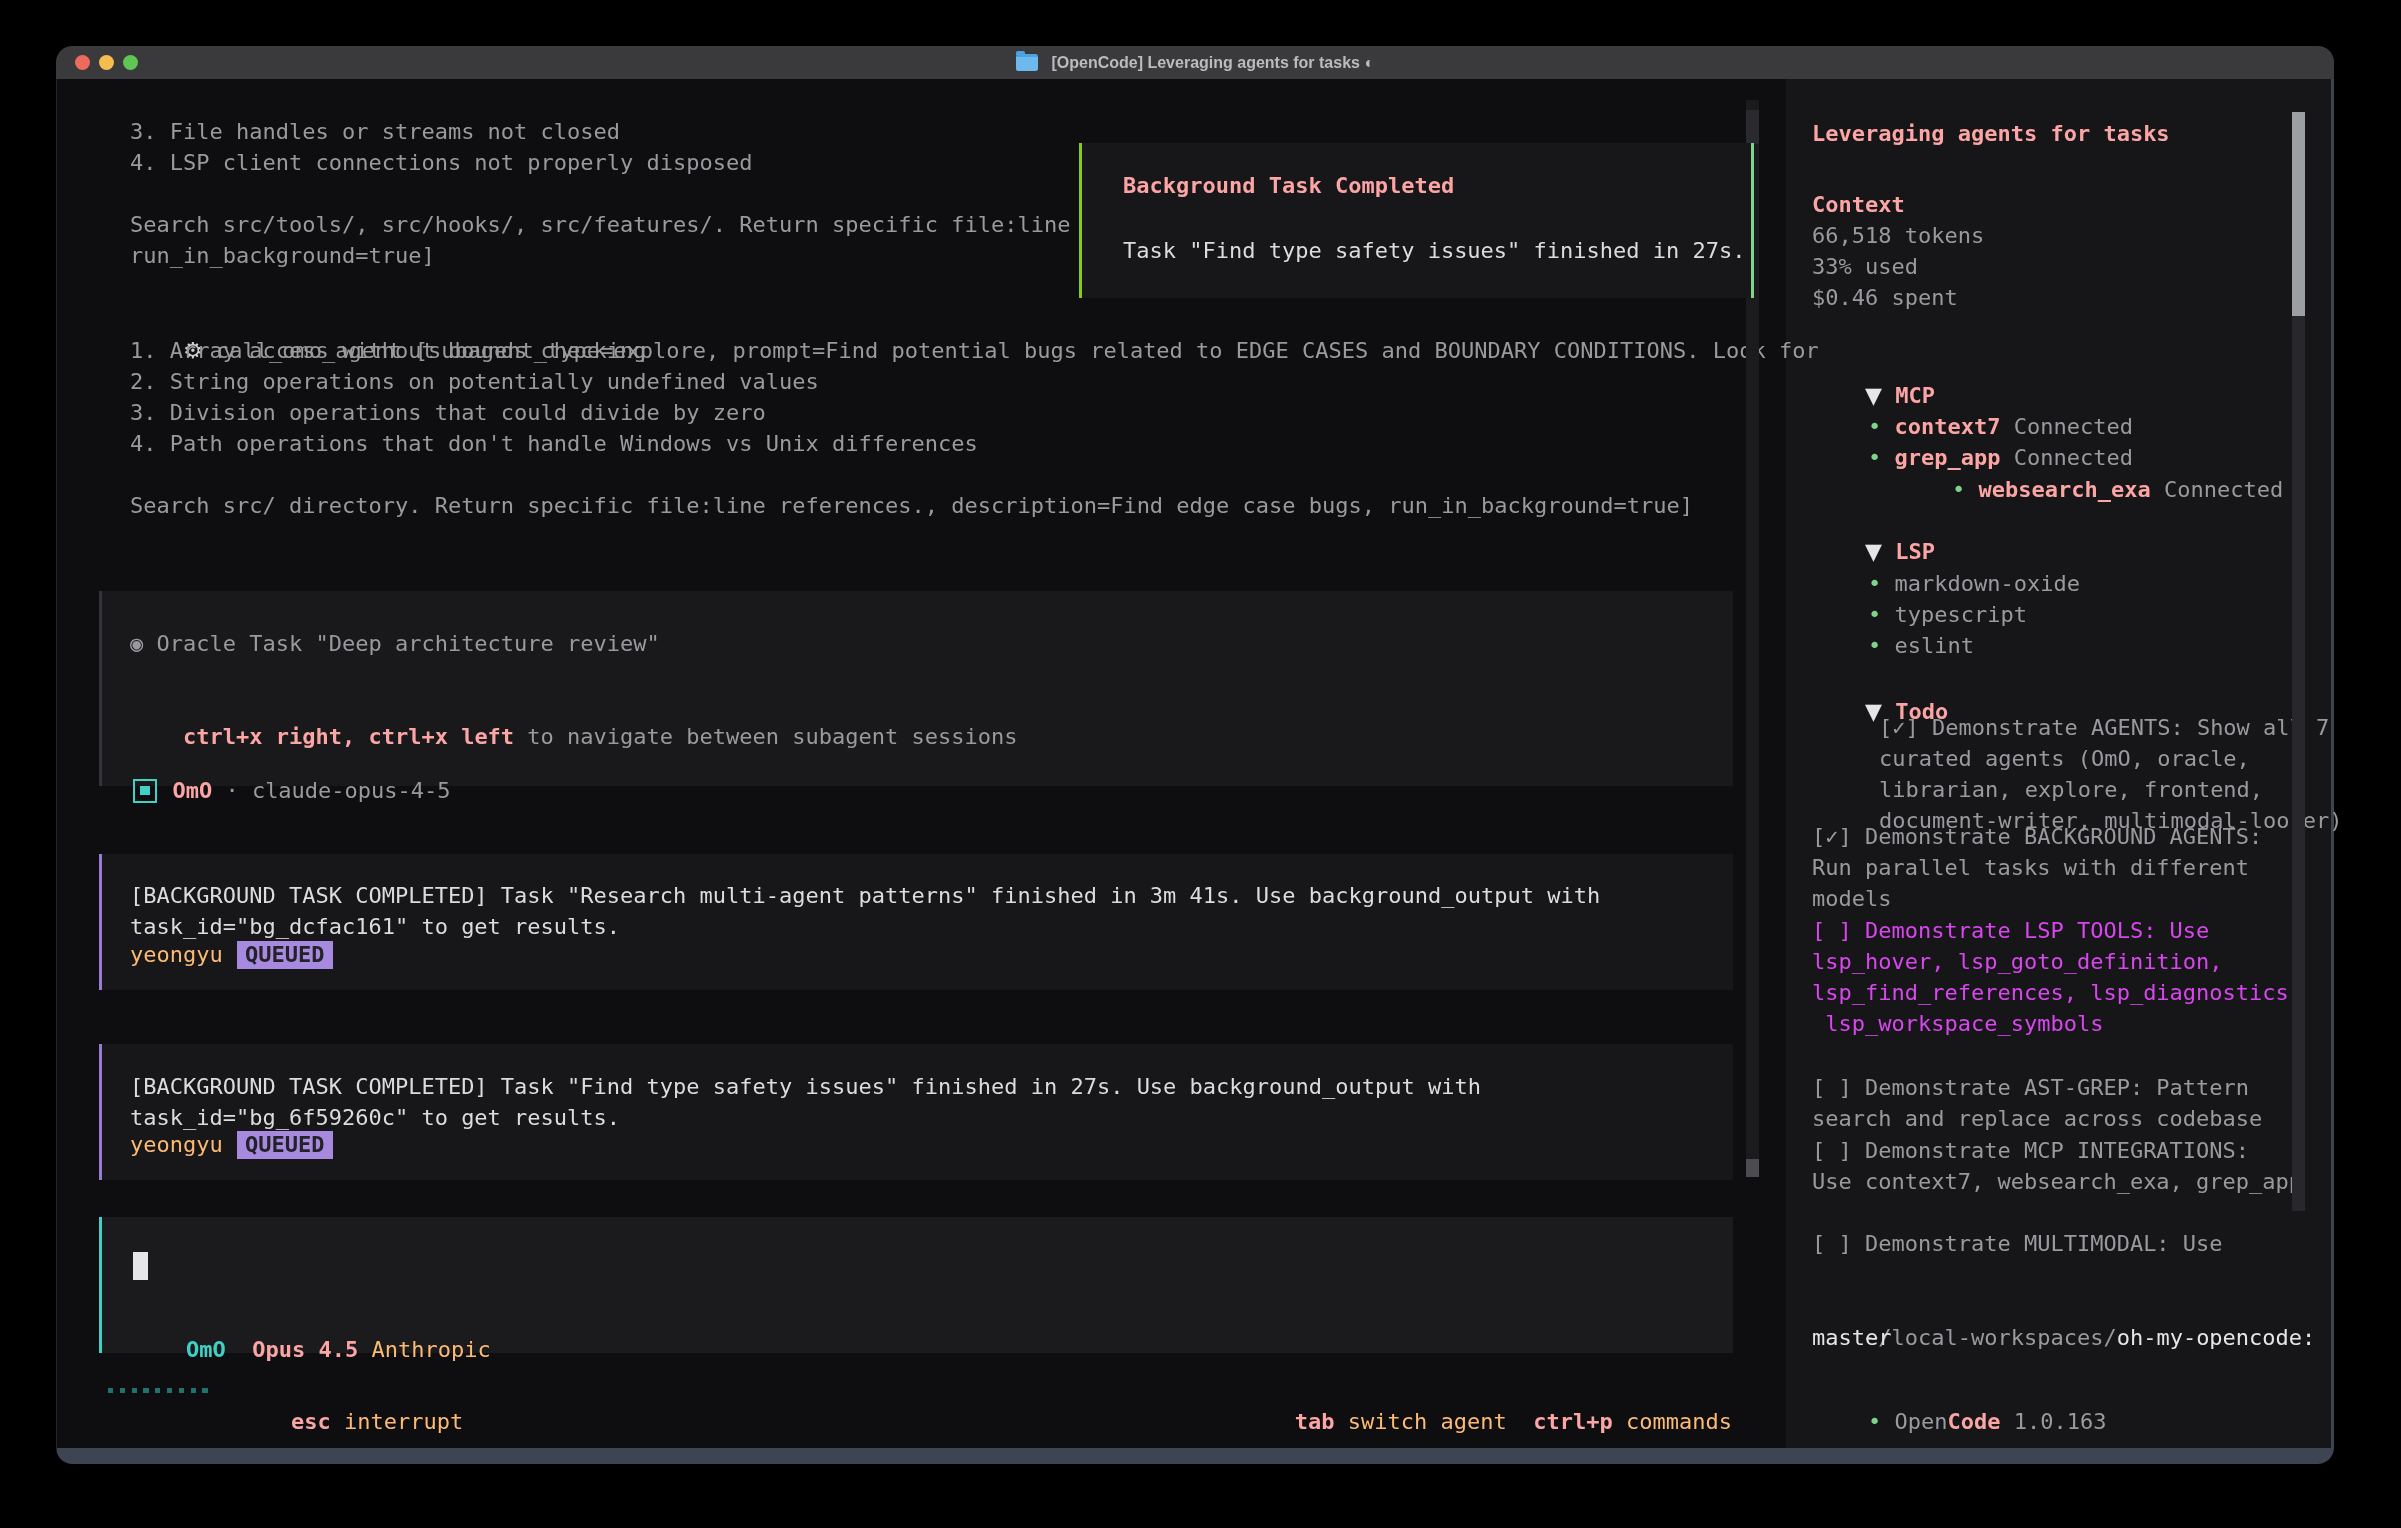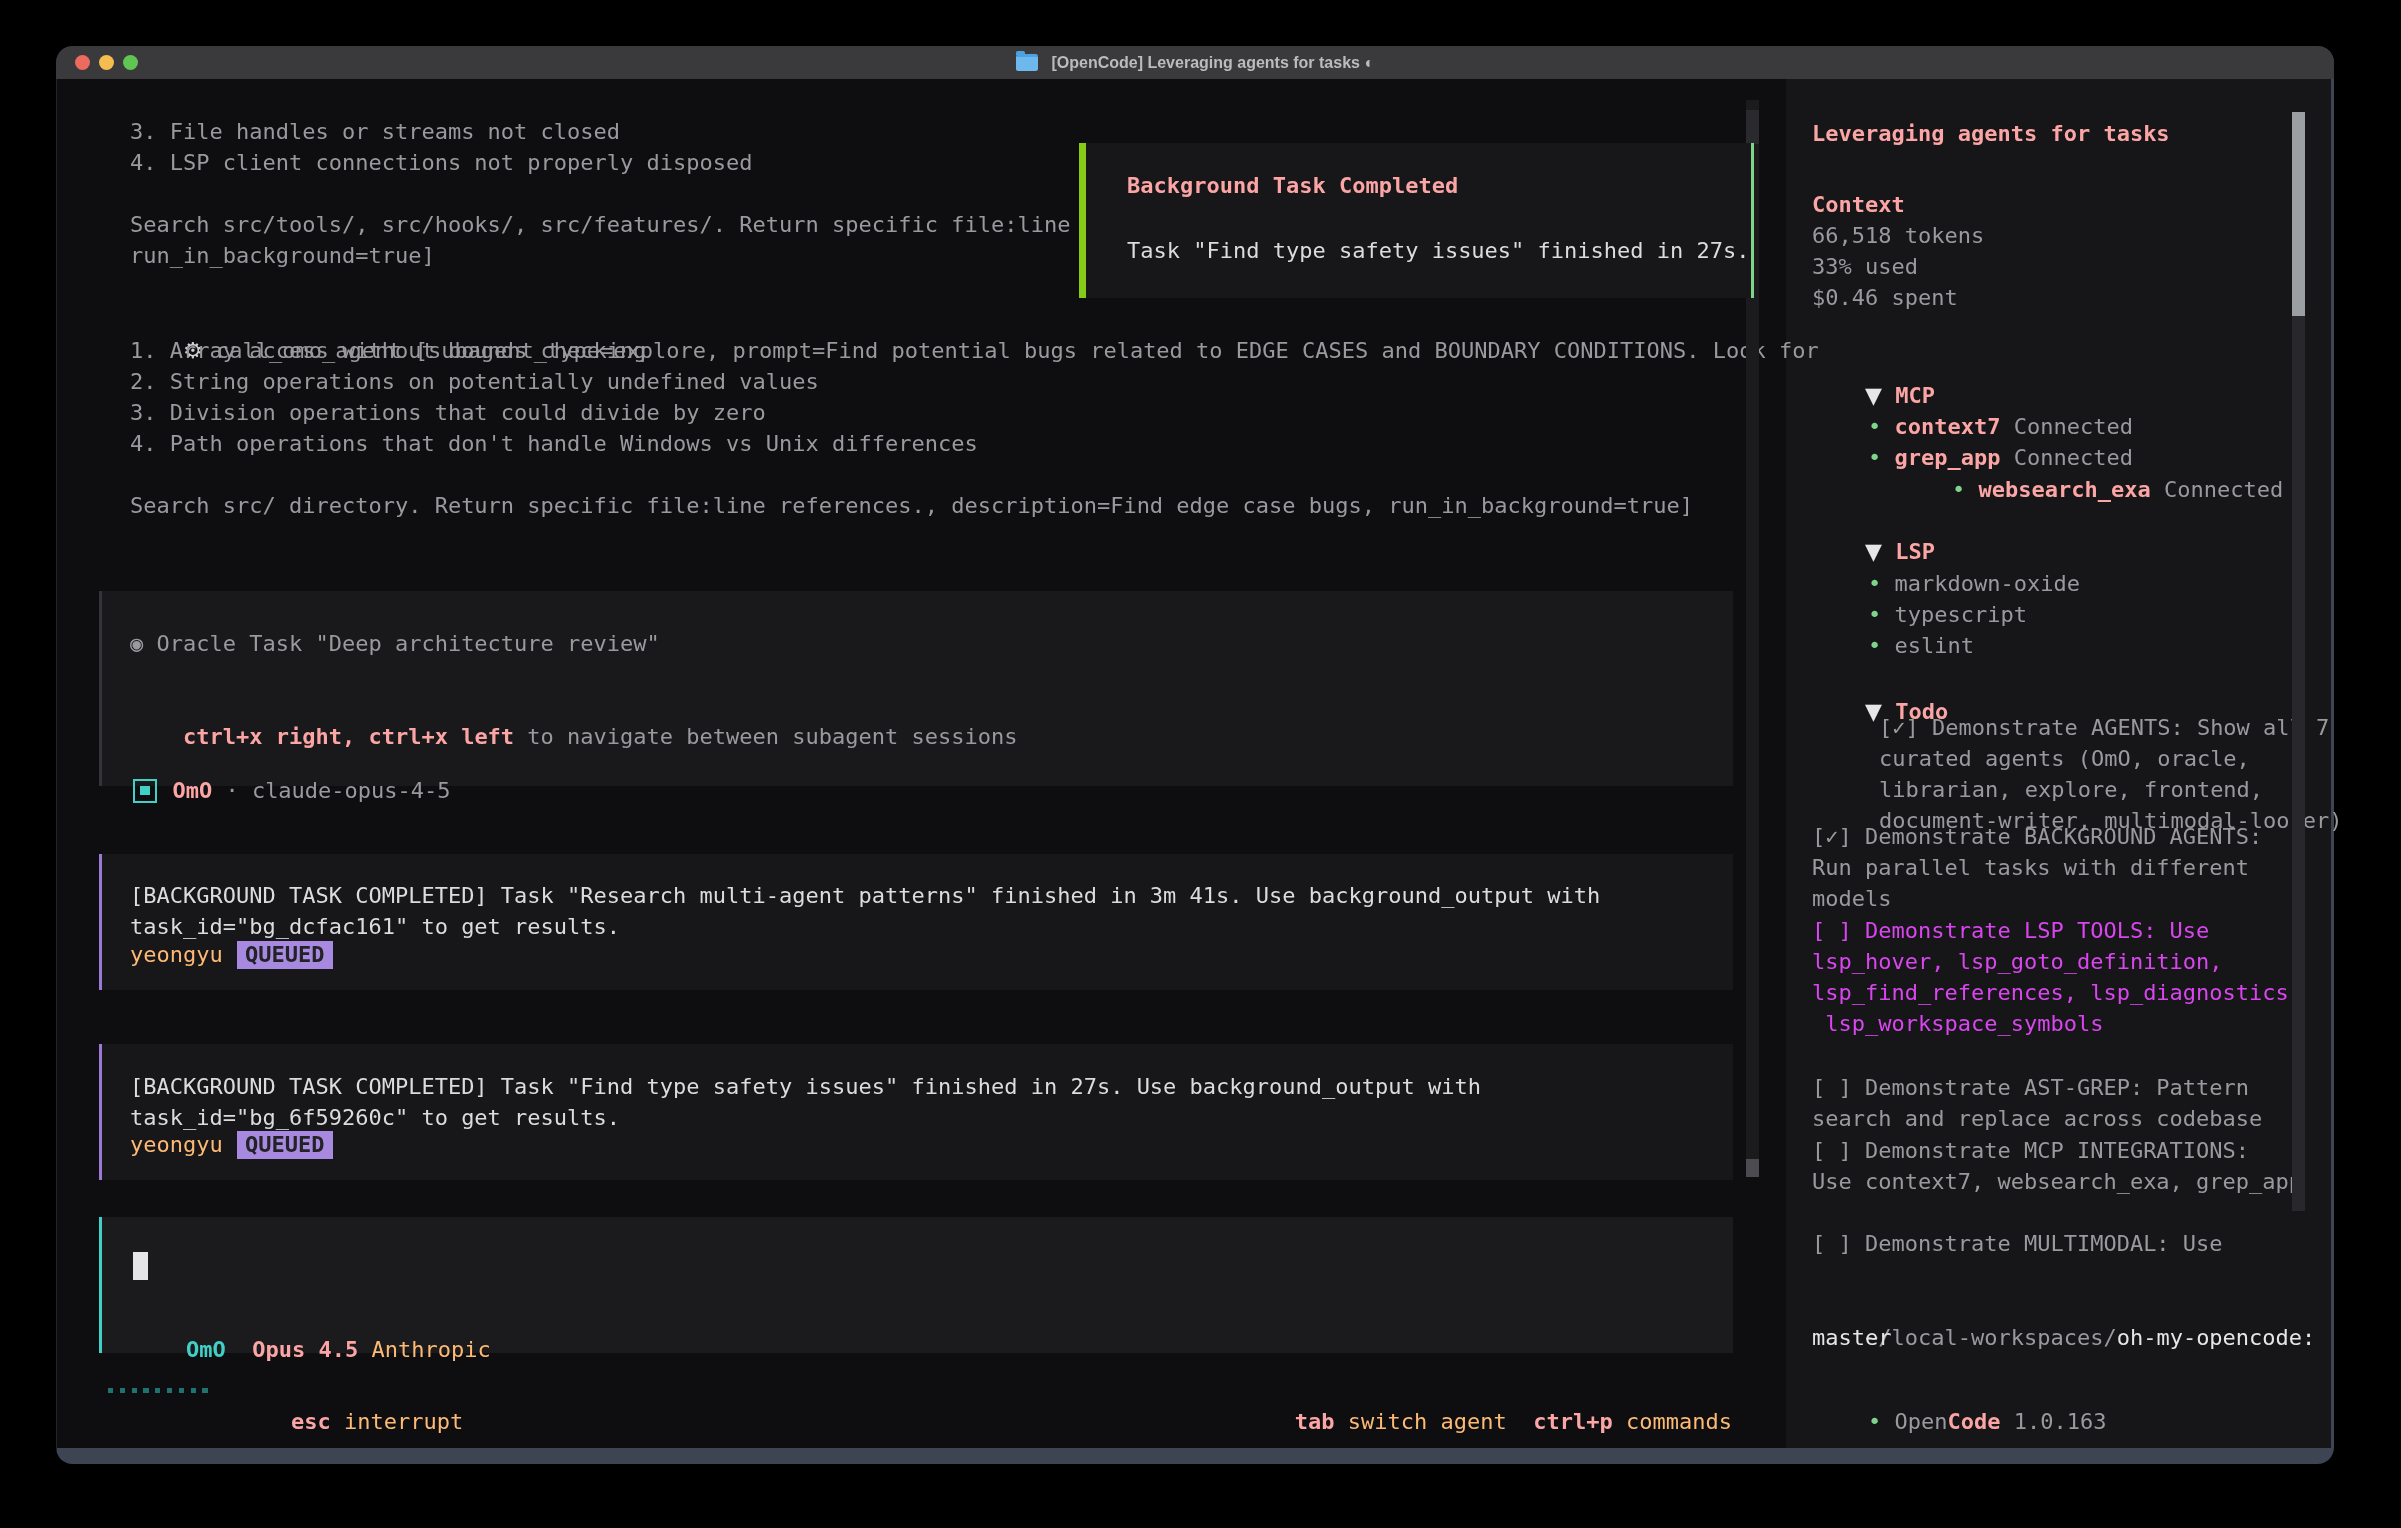--- a/index.html
+++ b/index.html
@@ -17,21 +17,21 @@
   .folder-icon::before{content:"";position:absolute;left:0;top:-3.5px;width:9.5px;height:4.7px;background:#4da2e0;border-radius:1.8px 1.8px 0 0;}
   .folder-icon::after{content:"";position:absolute;left:0;top:2.4px;width:22.5px;height:14px;background:#6db8ec;border-radius:0 0 2.4px 2.4px;}
   
   .panelbox{position:absolute;z-index:2;box-sizing:border-box;}
   #sidebar-panel{left:1786px;top:79px;width:545px;height:1369px;background:#161619;}
   #oracle-panel{left:99px;top:591px;width:1634px;height:195px;background:#19191c;border-left:3px solid #33343a;}
   #task1-box{left:99px;top:854px;width:1634px;height:136px;background:#17171a;border-left:3px solid #9a7ad4;}
   #task2-box{left:99px;top:1044px;width:1634px;height:136px;background:#17171a;border-left:3px solid #9a7ad4;}
   #input-box{left:99px;top:1217px;width:1634px;height:136px;background:#1b1b1e;border-left:3px solid #41d0c6;}
   #notification{left:1079px;top:143px;width:675px;height:155px;background:#17171a;
-    border-left:7px solid #84cc16;border-right:3px solid #7ed58a;z-index:4;}
+    border-left:3px solid #84cc16;border-right:3px solid #7ed58a;z-index:4;}
   
   .tline{position:absolute;height:31px;line-height:31px;font-size:22px;white-space:pre;z-index:3;}
   .tblock{position:absolute;font-size:22px;line-height:31px;white-space:pre;z-index:3;}
   .g{color:#9a9a9e;} .w{color:#fca5a5;font-weight:bold;} .wn{color:#e6e6e8;}
   .dim{color:#fdba74;} .msg{color:#dcdcde;} .grn{color:#d946ef;} .gb{color:#7ed58a;}
   .cy{color:#41d0c6;font-weight:bold;}
   .row{display:flex;align-items:center;}
   
   #queued-badge-1,#queued-badge-2{display:inline-block;background:#a78ae0;color:#232327;font-weight:bold;
     height:28px;line-height:28px;padding:0 8.3px;margin-left:14px;}

